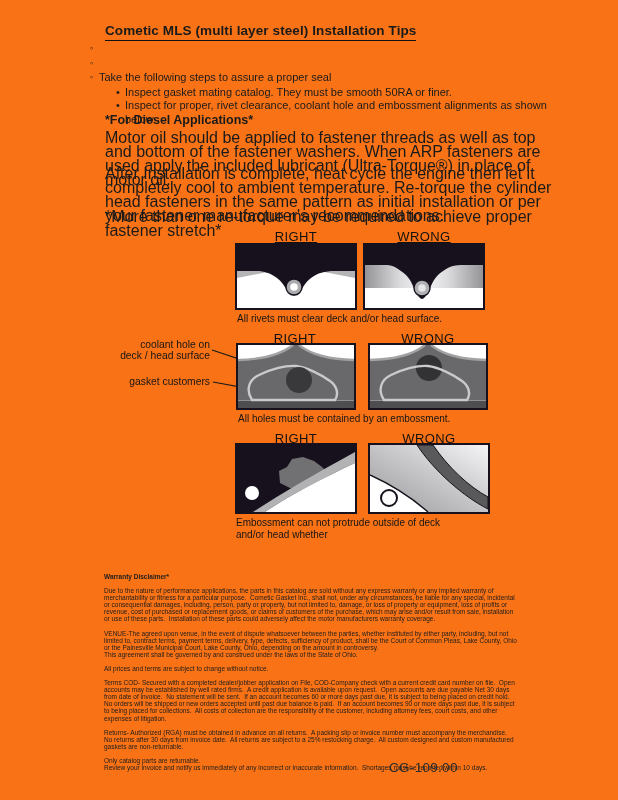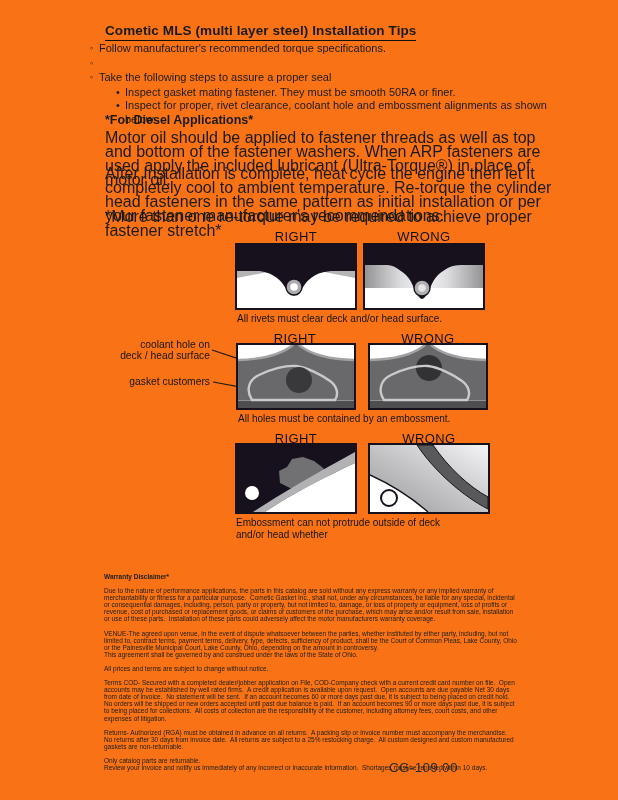--- a/index.html
+++ b/index.html
@@ -19,21 +19,21 @@
   .tip-line.lvl1 .mk::before{content:"\25E6";font-size:9px;position:relative;top:-1px;}
   .tip-line.lvl2{margin-left:26px;}
   .tip-line.lvl2 .mk::before{content:"\2022";}
   
   .diesel-head{position:absolute;left:105px;top:113px;font-size:12.5px;font-weight:bold;}
   .para{position:absolute;left:105px;width:447px;font-size:16px;line-height:14px;white-space:pre-wrap;}
   .p1{top:131px;}
   .p2{top:167px;}
   .p3{top:210px;}
   
-  .dg-head{position:absolute;width:122px;text-align:center;font-size:13px;letter-spacing:.4px;color:#111;}
+  .dg-head{position:absolute;width:122px;text-align:center;font-size:13px;letter-spacing:.4px;color:#111;text-decoration:underline;}
   .panel{position:absolute;border:2px solid #17111d;background:#fff;font-size:0;line-height:0;}
   .caption{position:absolute;font-size:10px;line-height:11px;color:#151515;}
   .cap3 span{display:block;line-height:11.5px;}
   .dg-label{position:absolute;font-size:10.3px;line-height:10.8px;text-align:right;color:#151515;}
   .leader{position:absolute;left:112px;top:336px;}
   .footer-code{position:absolute;left:389px;top:760px;font-size:13.5px;letter-spacing:.3px;color:#2a2a2a;}
   
   .disclaimer{position:absolute;left:104px;top:573px;width:414px;font-size:6.5px;line-height:7.1px;color:#1c1c1c;}
   .disclaimer h4{margin:0 0 7px 0;font-size:6.5px;font-weight:bold;}
   .disclaimer p{margin:0 0 7px 0;white-space:pre-wrap;}
@@ -42,32 +42,31 @@
 </head>
 <body>
 
 <div class="page">
 
   <div class="doc-title">Cometic MLS (multi layer steel) Installation Tips</div>
 
   <div class="tips">
     <div class="tip-line lvl1">
         <span class="mk"></span>
-        <span>Follow manufacturer's recommended torque specifications.</span>
       </div>
     <div class="tip-line lvl1">
         <span class="mk"></span>
       </div>
     <div class="tip-line lvl1">
         <span class="mk"></span>
         <span>Take the following steps to assure a proper seal</span>
       </div>
     <div class="tip-line lvl2">
         <span class="mk"></span>
-        <span>Inspect gasket mating fastener.  They must be smooth 50RA or finer.</span>
+        <span>Inspect gasket mating catalog.  They must be smooth 50RA or finer.</span>
       </div>
     <div class="tip-line lvl2">
         <span class="mk"></span>
         <span>Inspect for proper, rivet clearance, coolant hole and embossment alignments as shown below.</span>
       </div>
   </div>
 
   <div class="diesel-head">*For Diesel Applications*</div>
   <div class="para p1">Motor oil should be applied to fastener threads as well as top and bottom of the fastener washers. When ARP fasteners are used apply the included lubricant (Ultra-Torque®) in place of motor oil.</div>
   <div class="para p3">*More than one re-torque may be required to achieve proper fastener stretch*</div>

